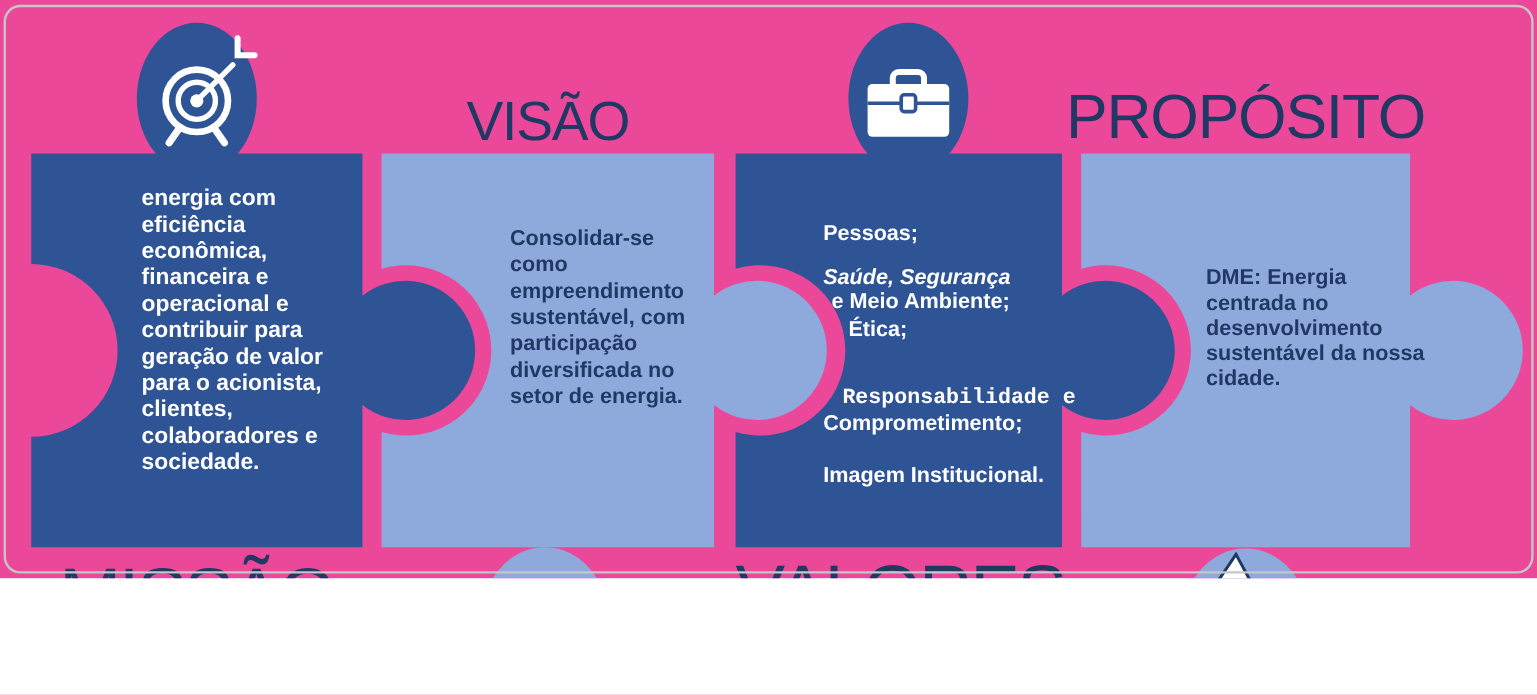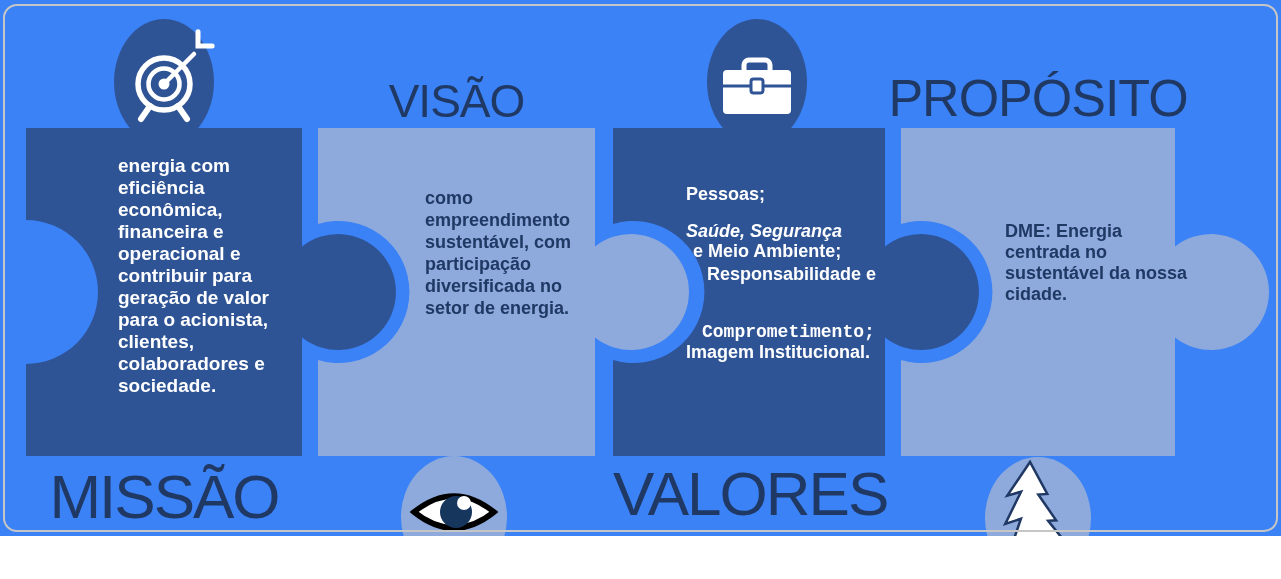--- a/index.html
+++ b/index.html
@@ -1,17 +1,17 @@
 <!DOCTYPE html>
 <html><head>
 <meta charset="utf-8">
 <style>
   html,body{margin:0;padding:0;background:#ffffff;}
   .canvas{
-    position:relative;width:1281px;height:536px;background:#3b82f6;
+    position:relative;width:1281px;height:482px;background:#ec4899;
     font-family:"Liberation Sans","DejaVu Sans",sans-serif;overflow:hidden;
   }
   .frame{
     position:absolute;left:3px;top:4px;right:3px;bottom:4px;
     border:2px solid #c6c6c6;border-radius:14px;pointer-events:none;
   }
   svg{position:absolute;left:0;top:0;}
   .hl{
     position:absolute;color:#1F3864;font-weight:400;text-align:center;
     letter-spacing:-1px;white-space:nowrap;line-height:1;
@@ -95,38 +95,41 @@
     <div>operacional e</div>
     <div>contribuir para</div>
     <div>geração de valor</div>
     <div>para o acionista,</div>
     <div>clientes,</div>
     <div>colaboradores e</div>
     <div>sociedade.</div>
   </div>
 
   <div class="body-text visao-body">
+    <div>Consolidar-se</div>
     <div>como</div>
     <div>empreendimento</div>
     <div>sustentável, com</div>
     <div>participação</div>
     <div>diversificada no</div>
     <div>setor de energia.</div>
   </div>
 
   <div class="body-text valores-body">
     <div>Pessoas;</div>
     <div>Saúde, Segurança</div>
     <div>e Meio Ambiente;</div>
+    <div>Ética;</div>
     <div>Responsabilidade e</div>
     <div>Comprometimento;</div>
     <div>Imagem Institucional.</div>
   </div>
 
   <div class="body-text proposito-body">
     <div>DME: Energia</div>
     <div>centrada no</div>
+    <div>desenvolvimento</div>
     <div>sustentável da nossa</div>
     <div>cidade.</div>
   </div>
 
   <div class="frame"></div>
 </div>
 
 </body></html>

